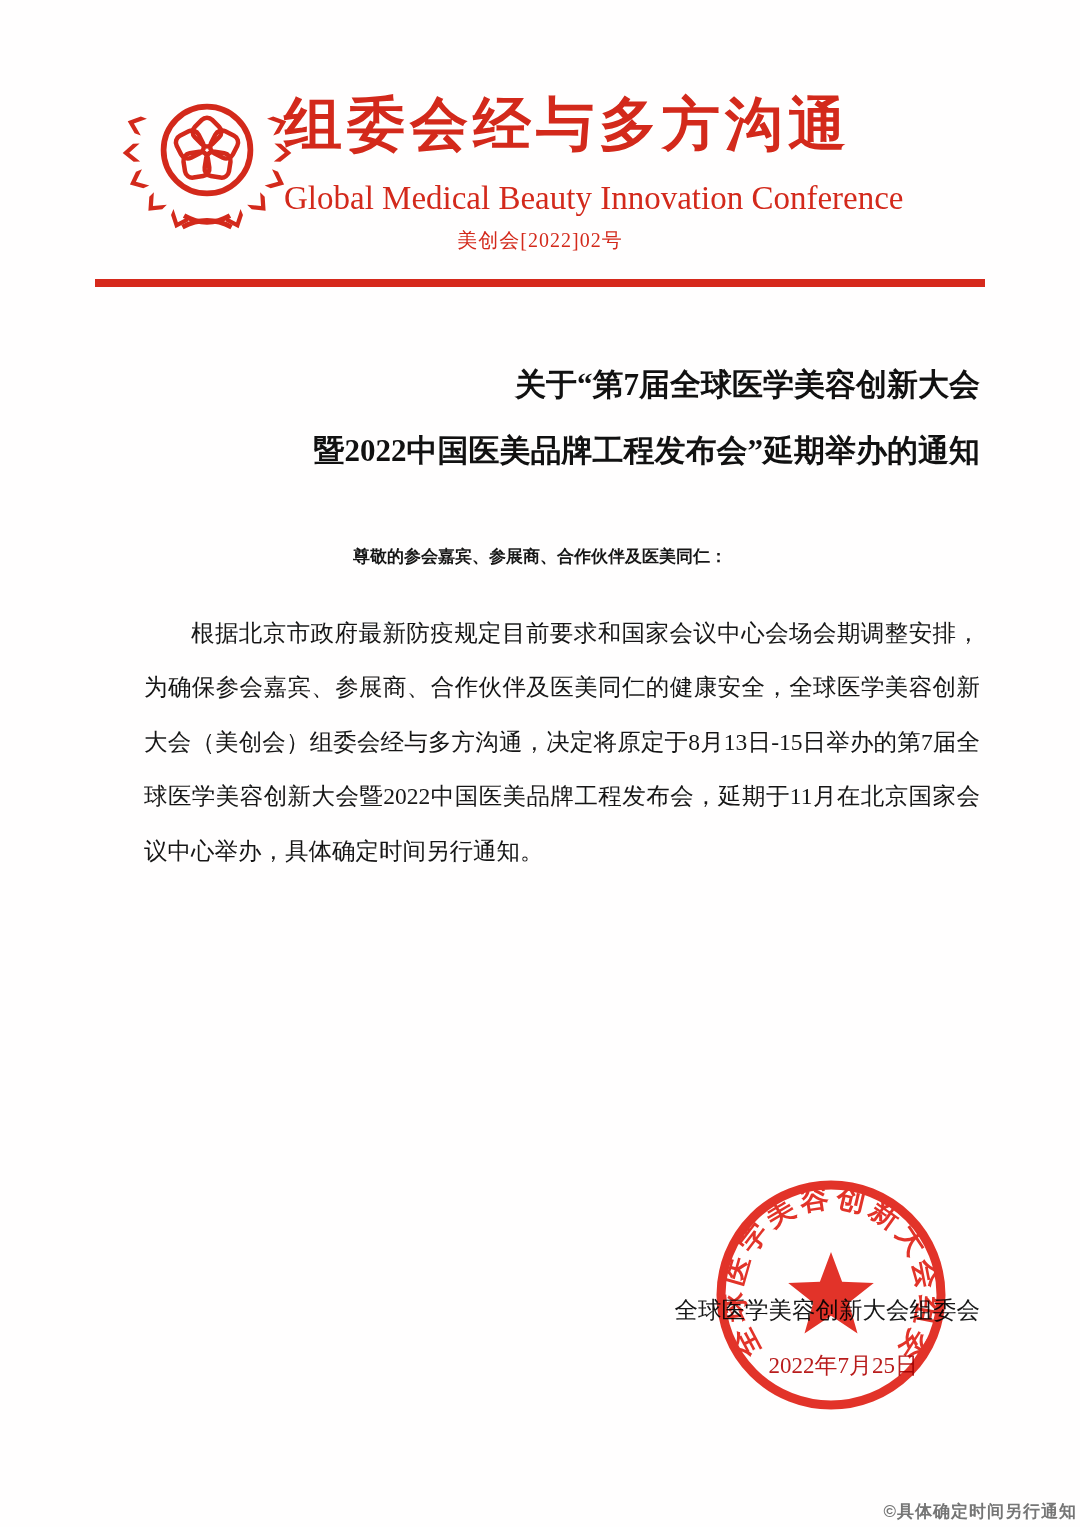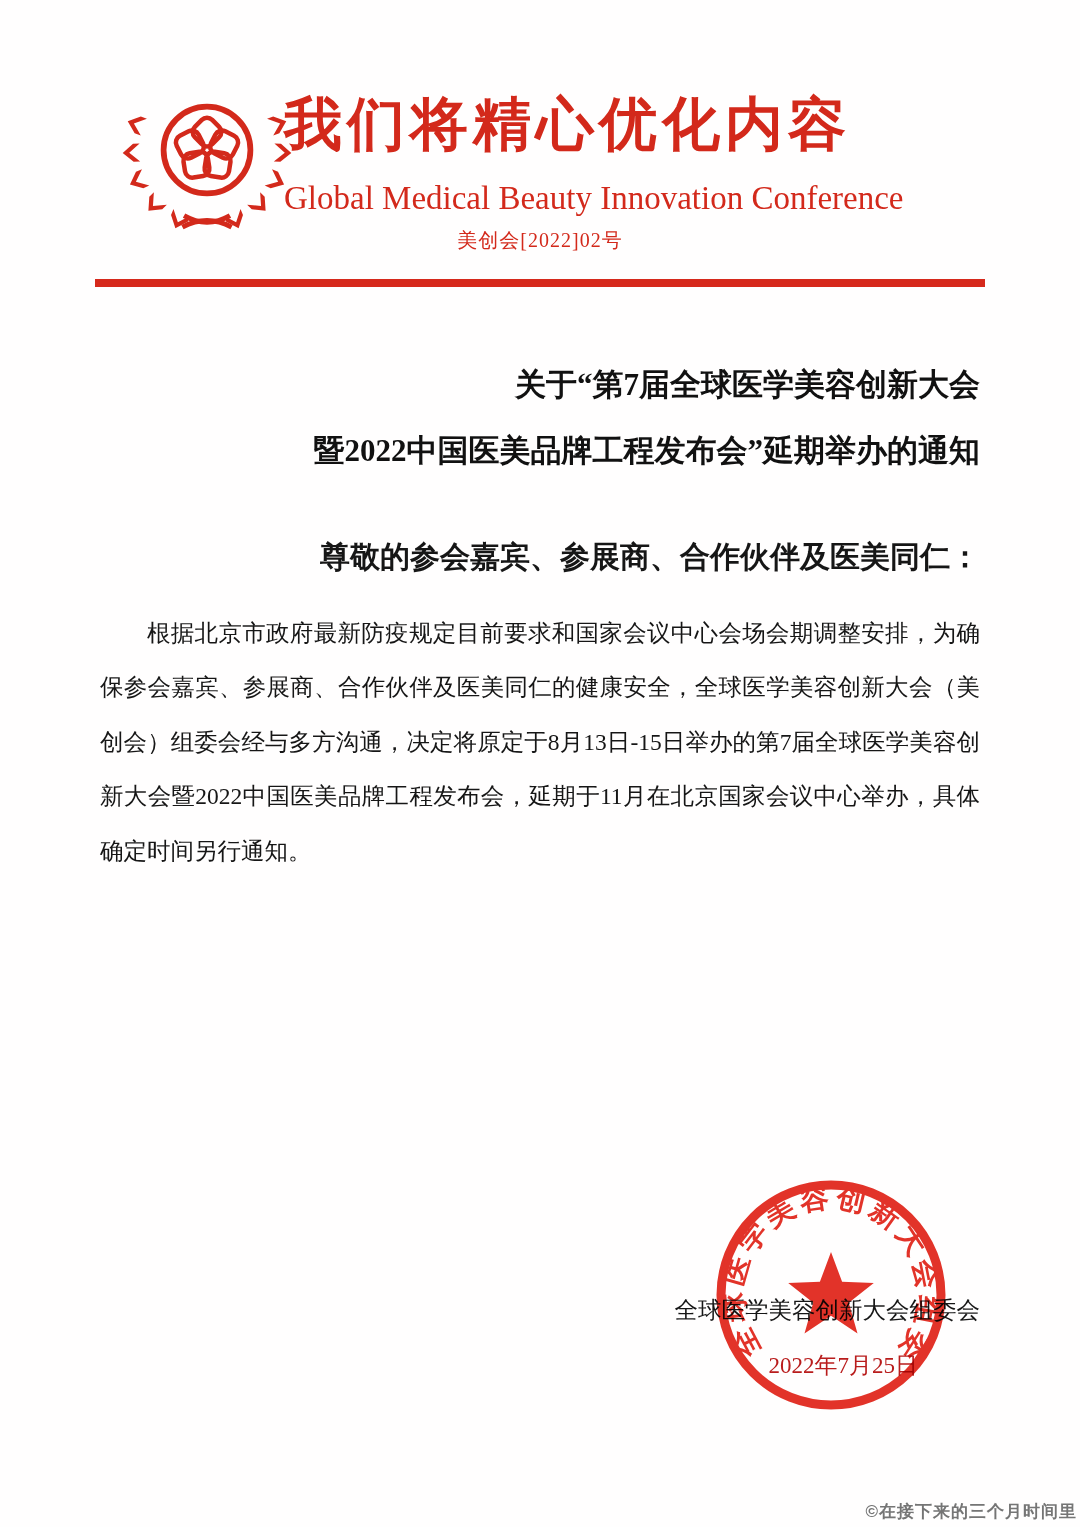--- a/index.html
+++ b/index.html
@@ -32,24 +32,24 @@
   .doc-title {
     position:absolute; left:100px; top:352px; width:880px; text-align:right;
     font-size:31px; font-weight:700; line-height:66px; color:#111;
   }
   
   .content {
     position:absolute; left:100px; top:530px; width:880px;
     font-size:23.5px; line-height:54.5px; color:#161616; text-align:justify;
   }
   .salutation {
-    font-weight:700; text-align:right;
-    font-family:"Liberation Sans", sans-serif; font-size:30px;
+    font-weight:700; text-align:center;
+    font-family:"Liberation Sans", sans-serif; font-size:17px;
   }
-  .content p.body-para { text-indent:2em; margin-top:21px; }
+  .content p.body-para { text-indent:2em; margin-top:21px;margin-left:44px; }
   .closing { text-indent:2em; margin-top:20px; }
   
   .signature {
     position:absolute; top:1294px; left:100px; width:880px; text-align:right;
     font-size:23.5px; color:#161616; z-index:1;
   }
   .sign-date {
     position:absolute; top:1350px; left:100px; width:818px; text-align:right;
     font-size:23px; color:#b91c1c; z-index:1;
   }
@@ -97,21 +97,21 @@
       <use href="#leaf" transform="translate(100,88) rotate(66)   translate(0,82)"></use>
       <use href="#leaf" transform="translate(100,88) rotate(88)   translate(0,82)"></use>
       <use href="#leaf" transform="translate(100,88) rotate(110)  translate(0,82)"></use>
 
       <path d="M 70 182 Q 100 166 130 182" fill="none" stroke="#d3291b" stroke-width="6"></path>
       <path d="M 72 168 Q 100 184 128 168" fill="none" stroke="#d3291b" stroke-width="6"></path>
     </g>
   </svg>
 
   <div class="org-names">
-    <div class="org-cn">我们将精心优化内容</div>
+    <div class="org-cn">组委会经与多方沟通</div>
     <div class="org-en">Global Medical Beauty Innovation Conference</div>
   </div>
 
   <div class="doc-number">美创会[2022]02号</div>
   <div class="red-rule"></div>
 
   <h1 class="doc-title">
     <span>关于“第7届全球医学美容创新大会</span><br>
     <span>暨2022中国医美品牌工程发布会”延期举办的通知</span>
   </h1>
@@ -128,15 +128,15 @@
     <circle cx="120" cy="120" r="110" fill="none" stroke="#e02318" stroke-width="9"></circle>
     <g transform="translate(120,122)">
       <polygon fill="#e02318" points="0,-45 -11.1,-15.2 -42.8,-13.9 -17.8,5.8 -26.5,36.4 0,18.8 26.5,36.4 17.8,5.8 42.8,-13.9 11.1,-15.2"></polygon>
     </g>
     <path id="sealTextArc" d="M 52.6 176.6 A 88 88 0 1 1 187.4 176.6" fill="none" stroke="none"></path>
     <text font-size="29" letter-spacing="4.5" fill="#e02318" font-family="Liberation Serif, serif" font-weight="700">
       <textPath href="#sealTextArc" startOffset="2">全球医学美容创新大会组委会</textPath>
     </text>
   </svg>
 
-  <div class="watermark">©在接下来的三个月时间里</div>
+  <div class="watermark">©具体确定时间另行通知</div>
 
 </div>
 
 </body></html>

